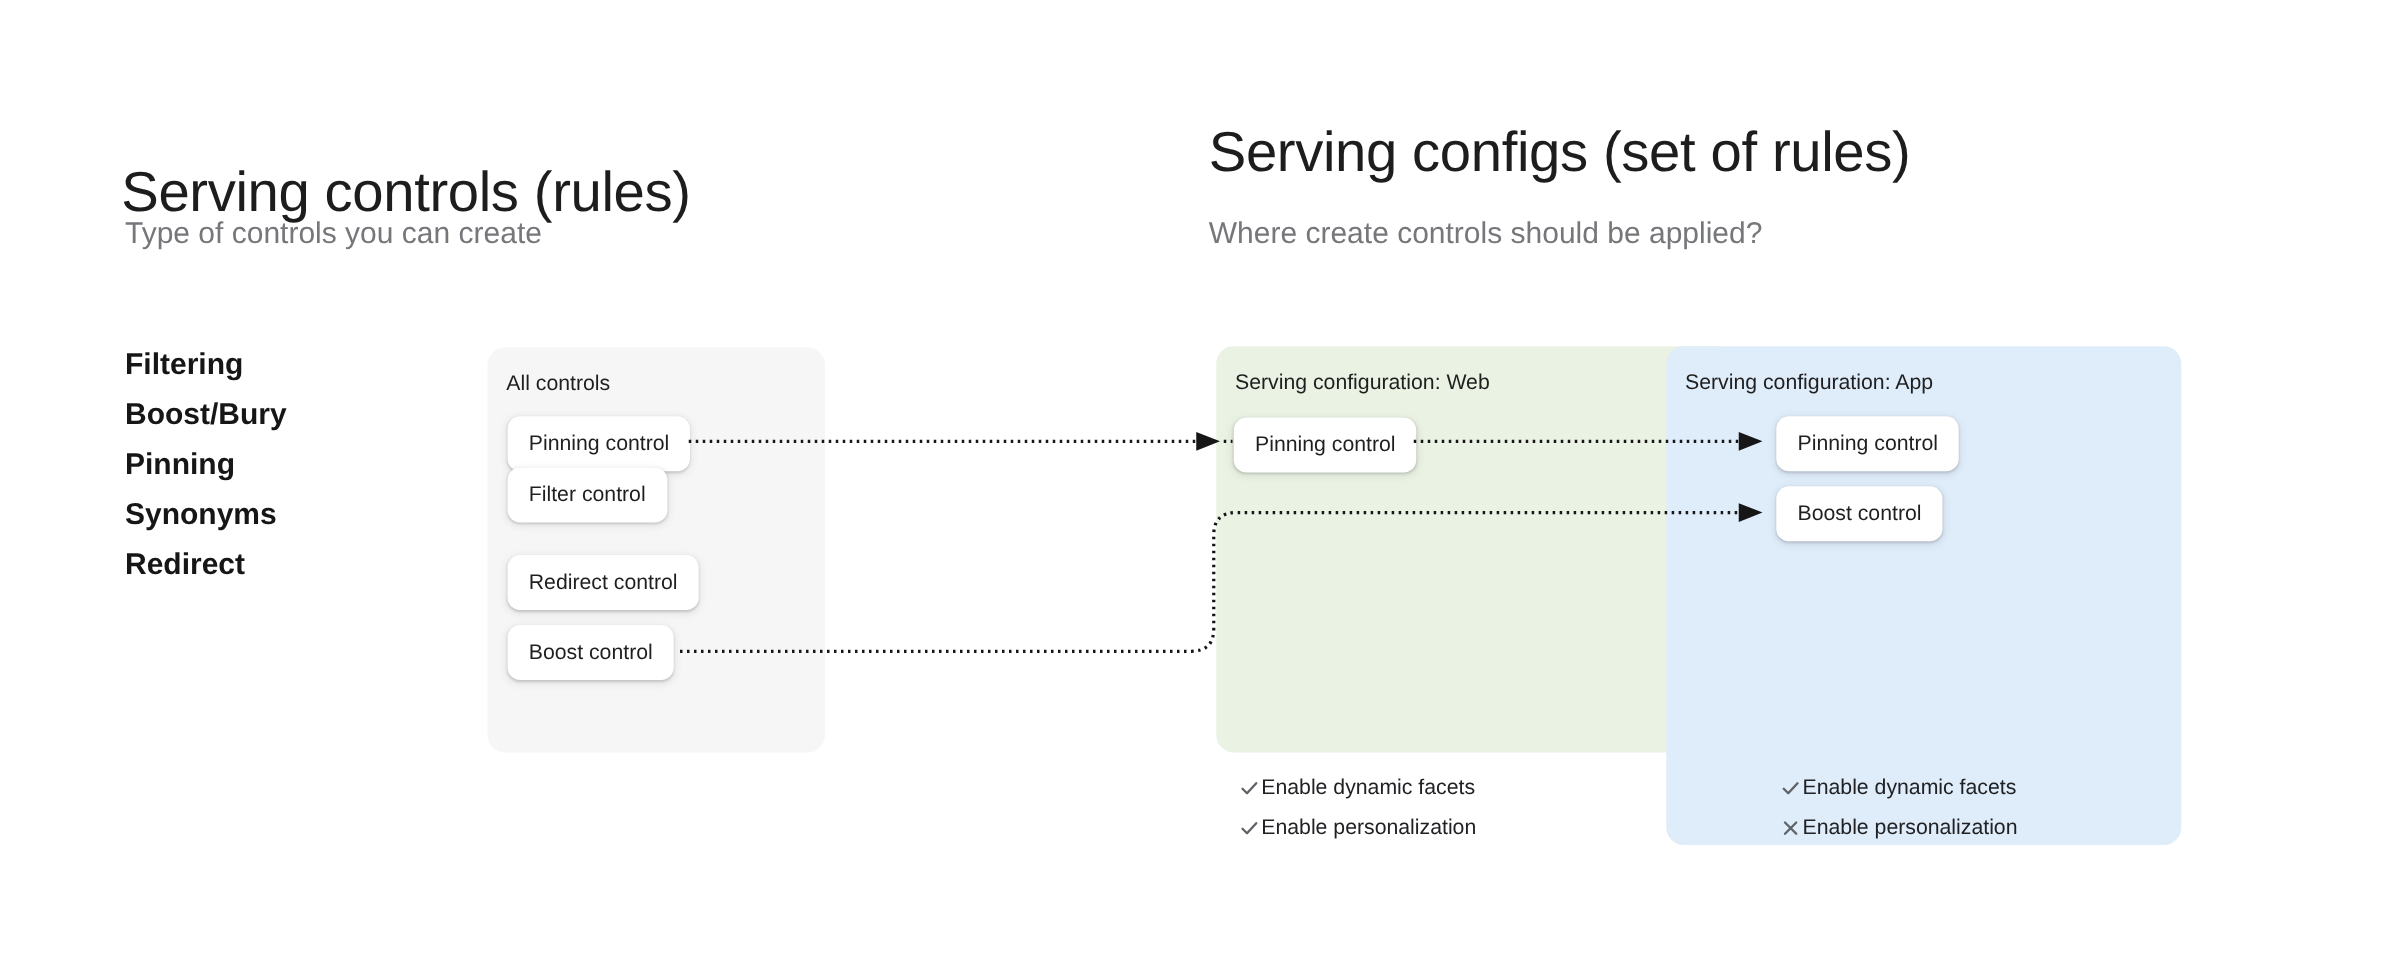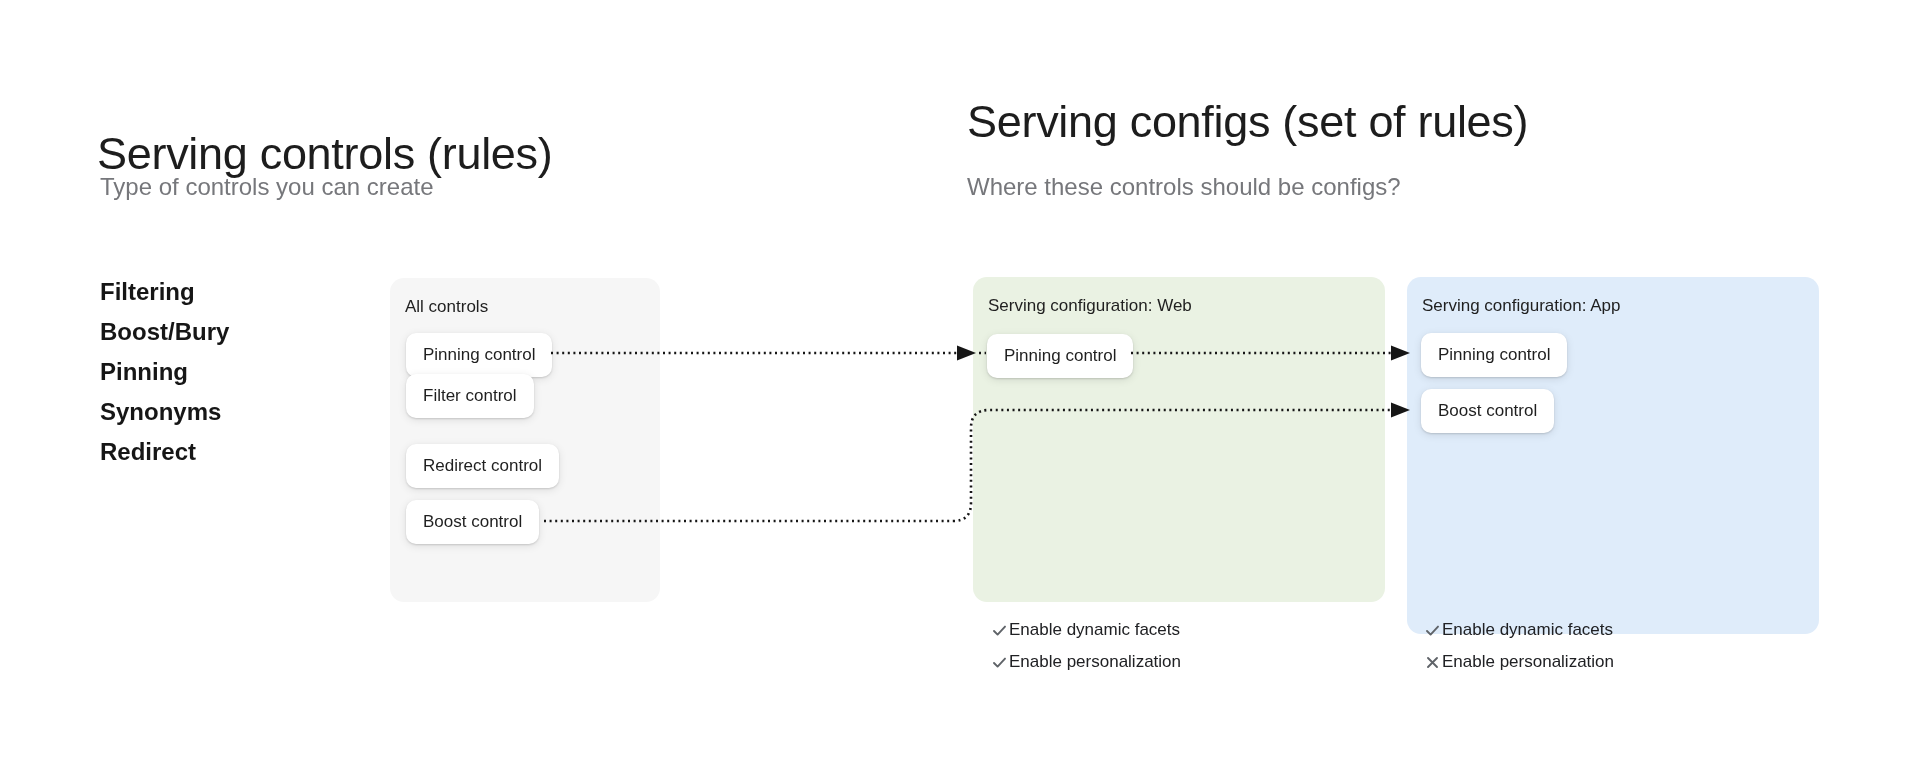--- a/index.html
+++ b/index.html
@@ -24,21 +24,21 @@
   .subtitle{position:absolute;font-size:24px;line-height:30px;font-weight:400;color:var(--subtitle);white-space:nowrap;}
   .subtitle.left{left:100px;top:172px;}
   .subtitle.right{left:967px;top:172px;}
 
   .type-list{position:absolute;left:100px;top:272px;list-style:none;}
   .type-list li{height:40px;line-height:40px;font-size:24px;font-weight:600;color:#161616;white-space:nowrap;}
 
   .card{position:absolute;border-radius:14px;}
   .card-all{left:390px;top:278px;width:270px;height:324px;background:var(--card-gray);}
   .card-web{left:973px;top:277px;width:412px;height:325px;background:var(--card-green);}
-  .card-app{left:1407px;top:277px;width:412px;height:357px;background:var(--card-blue);}
+  .card-app{left:1333px;top:277px;width:412px;height:399px;background:var(--card-blue);}
   .card-label{position:absolute;left:15px;top:19px;font-size:17px;line-height:20px;color:#1f1f1f;white-space:nowrap;}
 
   .chip{position:absolute;display:inline-flex;align-items:center;height:44px;padding:0 17px;
         background:var(--button-bg);border-radius:10px;font-size:17px;color:#1f1f1f;white-space:nowrap;
         box-shadow:0 1px 2px rgba(0,0,0,.14),0 2px 8px rgba(0,0,0,.10);cursor:pointer;}
   
   .chip.b-pin-all{left:406px;top:333px;}
   .chip.b-filter{left:406px;top:374px;}
   .chip.b-redirect{left:406px;top:444px;}
   .chip.b-boost-all{left:406px;top:500px;}
@@ -58,21 +58,21 @@
   .arrows polygon{fill:var(--arrow);}
 </style>
 </head>
 <body>
 
 <div class="canvas">
 
   <h1 class="title left">Serving controls (rules)</h1>
   <div class="subtitle left">Type of controls you can create</div>
   <h1 class="title right">Serving configs (set of rules)</h1>
-  <div class="subtitle right">Where these controls should be configs?</div>
+  <div class="subtitle right">Where create controls should be applied?</div>
 
   <ul class="type-list">
     <li>Filtering</li>
     <li>Boost/Bury</li>
     <li>Pinning</li>
     <li>Synonyms</li>
     <li>Redirect</li>
   </ul>
 
   <div class="card card-all">

